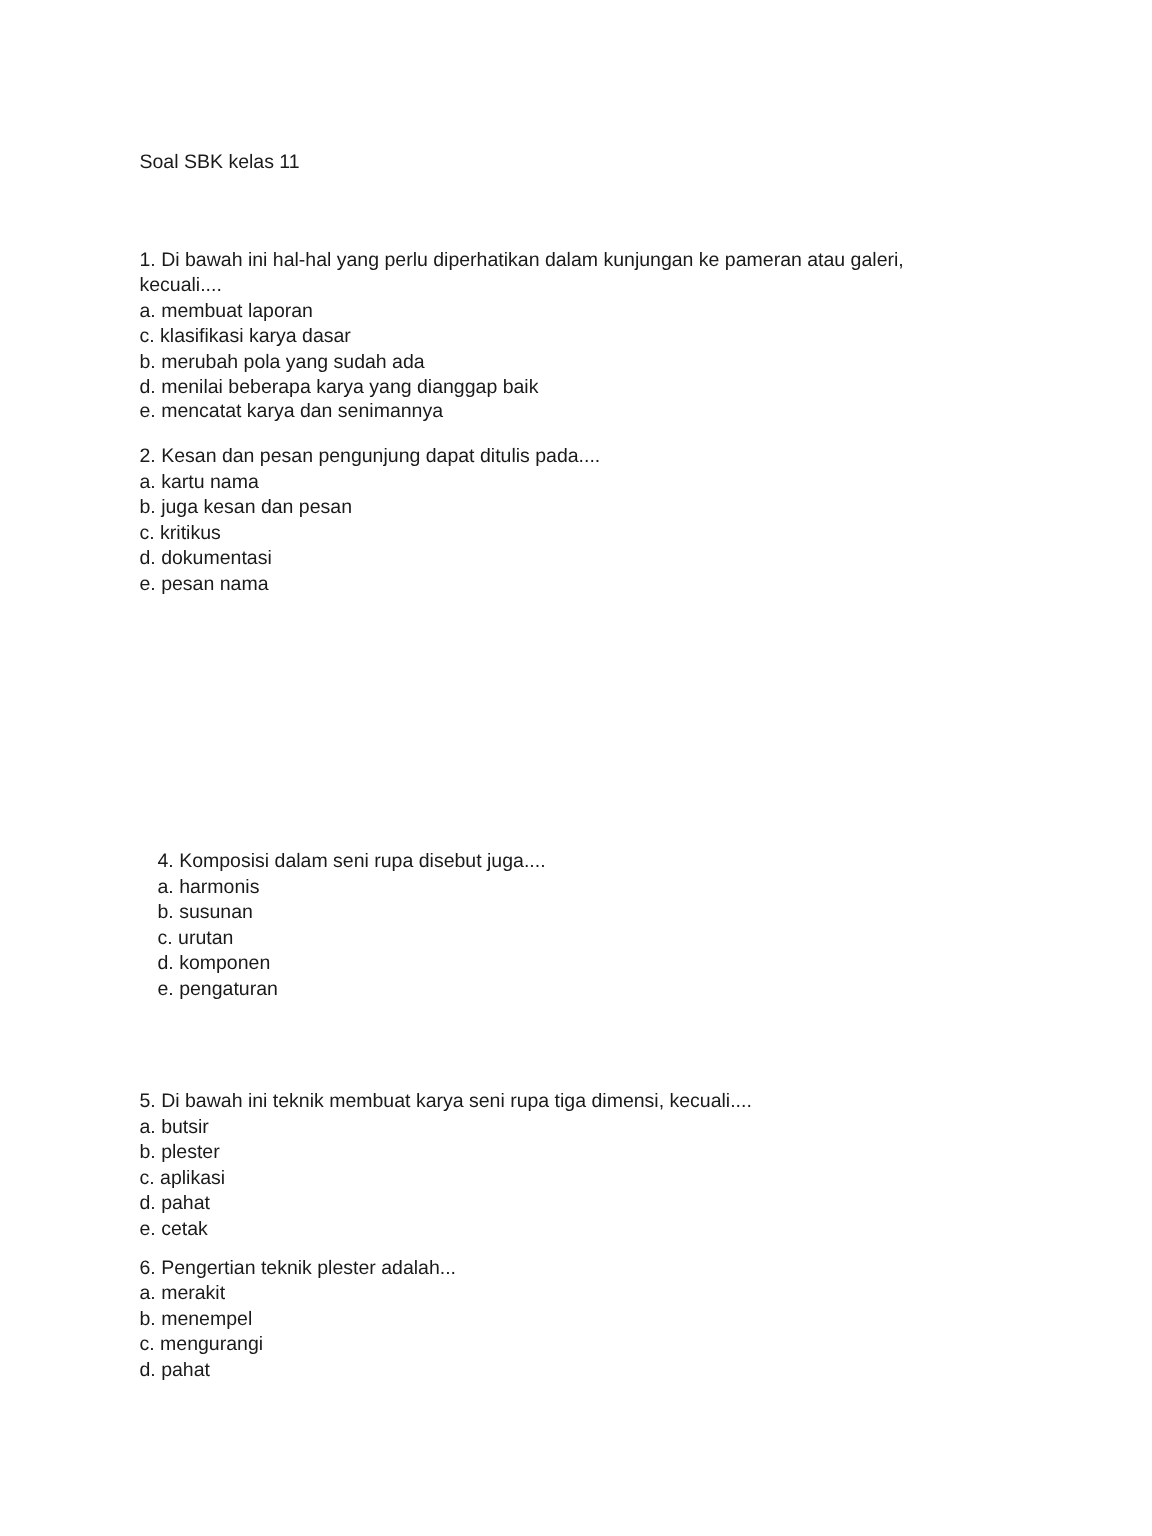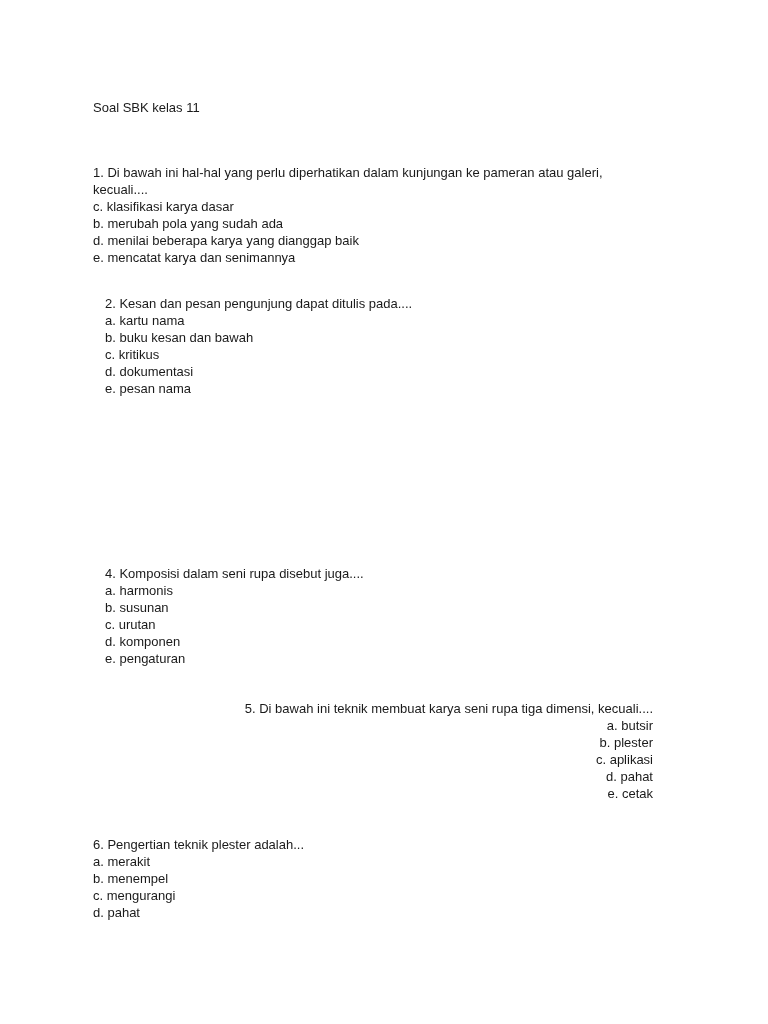--- a/index.html
+++ b/index.html
@@ -46,48 +46,49 @@
     .options {
       list-style: none;
       margin: 0;
       padding: 0;
     }
     .options li {
       display: block;
       white-space: nowrap;
     }
     #q1 { top: 145px; margin-top: 20px; }
-    #q2 { top: 296px; margin-left: 12px; }
+    #q2 { top: 296px; }
     #q3 { top: 431px; }
     #q4 { top: 566px; margin-left: 12px; }
-    #q5 { top: 701px; text-align: right; }
+    #q5 { top: 726px; }
     #q6 { top: 837px; }
   </style>
 </head>
 <body>
 
 <div class="page">
 
   <p class="doc-title">Soal SBK kelas 11</p>
 
   <div class="question" id="q1">
     <span class="q-text">1. Di bawah ini hal-hal yang perlu diperhatikan dalam kunjungan ke pameran atau galeri, kecuali....</span>
     <ul class="options">
+      <li>a. membuat laporan</li>
       <li>c. klasifikasi karya dasar</li>
       <li>b. merubah pola yang sudah ada</li>
       <li>d. menilai beberapa karya yang dianggap baik</li>
       <li>e. mencatat karya dan senimannya</li>
     </ul>
   </div>
 
   <div class="question" id="q2">
     <span class="q-text">2. Kesan dan pesan pengunjung dapat ditulis pada....</span>
     <ul class="options">
       <li>a. kartu nama</li>
-      <li>b. buku kesan dan bawah</li>
+      <li>b. juga kesan dan pesan</li>
       <li>c. kritikus</li>
       <li>d. dokumentasi</li>
       <li>e. pesan nama</li>
     </ul>
   </div>
 
 
   <div class="question" id="q4">
     <span class="q-text">4. Komposisi dalam seni rupa disebut juga....</span>
     <ul class="options">

